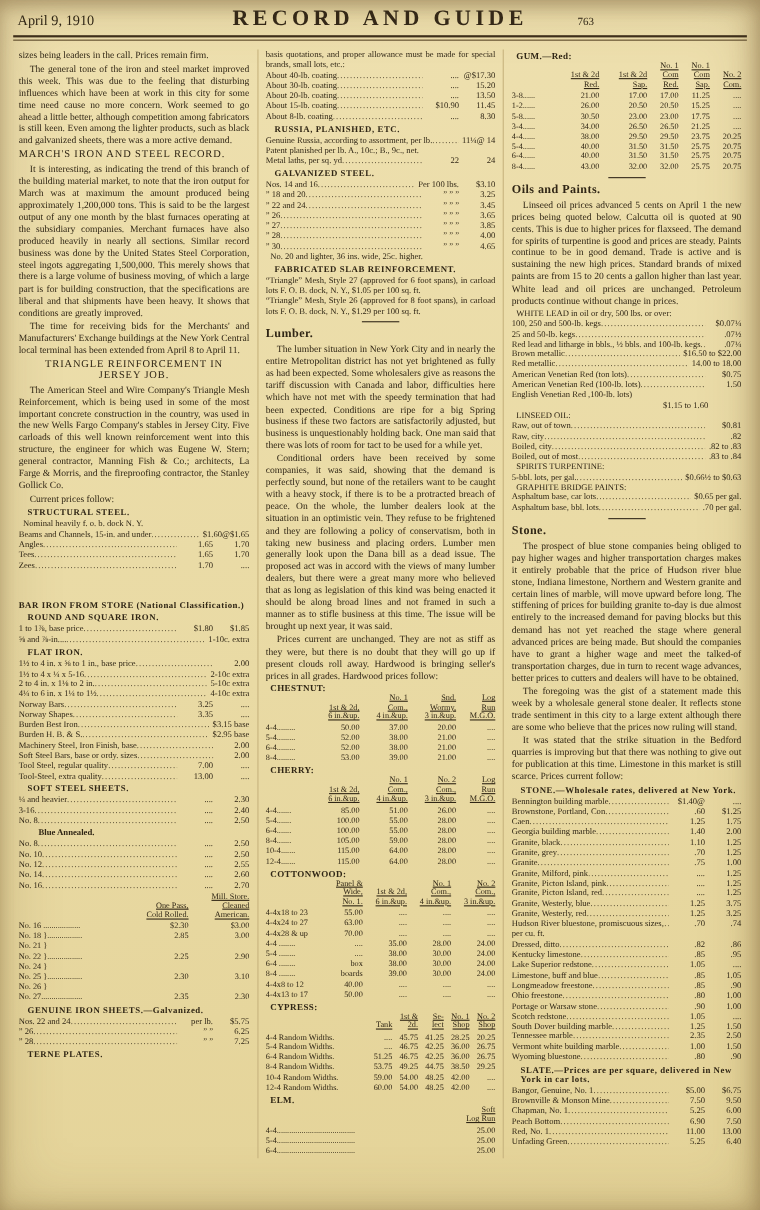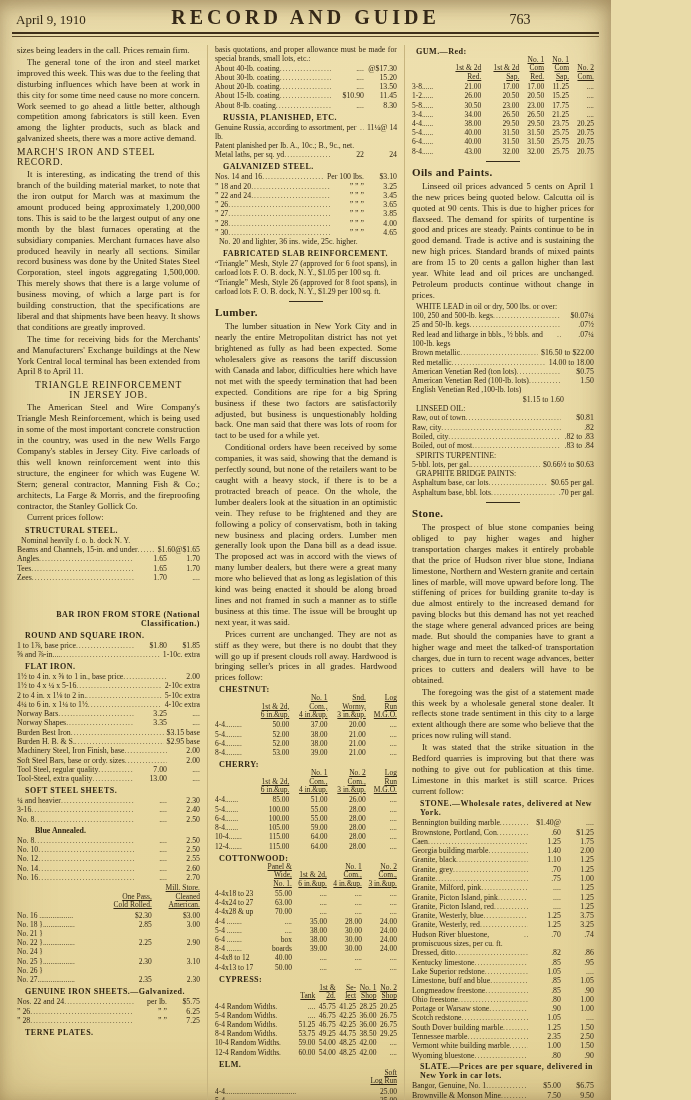--- a/index.html
+++ b/index.html
@@ -1,37 +1,37 @@
 <!DOCTYPE html>
 <html><head>
 <meta charset="utf-8">
 <style>
   html,body{margin:0;padding:0;background:#e9dba8;}
-  .page{width:611px;height:1100px;position:relative;overflow:hidden;
+  .page{width:691px;height:1100px;position:relative;overflow:hidden;
     background:linear-gradient(175deg,#eee0af 0%,#e9daa4 55%,#e4d398 100%);
     box-shadow:inset 0 0 55px rgba(115,85,35,.28), inset -8px 0 20px rgba(105,75,35,.22), inset 0 6px 14px rgba(90,65,30,.25);
     font-family:"Liberation Serif","DejaVu Serif",serif;color:#302615;}
   header.masthead{display:flex;align-items:baseline;padding:6px 16px 2px;}
   .mdate{width:150px;font-size:13px;}
   .mtitle{flex:1;text-align:center;font-size:20px;font-weight:bold;letter-spacing:4px;color:#342817;margin:0;}
-  .mpage{width:150px;text-align:center;font-size:14px;}
+  .mpage{width:150px;text-align:left;font-size:10px;}
   .hrule{margin:1px 12px 6px;height:2px;border-top:2px solid #3e2f1a;border-bottom:1px solid #5a4828;}
   .columns{display:flex;padding:2px 10px 0;}
   .col{width:33.33%;padding:0 7px;box-sizing:border-box;}
   .col + .col{border-left:1px solid #c7b47e;}
   p.p{font-size:8.7px;line-height:10.9px;text-align:justify;margin:0 0 1px;}
   p.p.ind{text-indent:10px;}
   p.p.small{font-size:7.8px;line-height:9.3px;margin:0;}
   .h{font-size:9.5px;letter-spacing:.8px;margin:3px 0 2px;}
   .h.hc{text-align:center;padding:0 14px;}
   .sectwrap{margin:2px 0 3px;}
   .sect-rule{width:34px;border-top:1px solid #33291a;margin:5px auto 4px;}
   .sect{text-align:left;font-weight:bold;font-size:11px;letter-spacing:.4px;}
   .sub{font-size:8px;font-weight:bold;letter-spacing:.5px;margin:2.5px 0 1px;padding-left:8px;}
-  .subc{text-align:right;padding-left:0;margin-top:28px;}
+  .subc{text-align:left;padding-left:0;margin-top:28px;}
   .sub2{font-size:7.9px;font-weight:bold;padding-left:18px;margin:2px 0 1px;}
   .note{font-size:7.8px;line-height:9.3px;padding-left:4px;}
   .pl{display:flex;align-items:baseline;font-size:7.8px;line-height:9.3px;}
   .pl .lbl{white-space:normal;}
   .pl .dots{flex:1;overflow:hidden;min-width:4px;white-space:nowrap;}
   .pl .dots::after{content:"........................................................................";letter-spacing:1px;opacity:.85;}
   .pl .val{text-align:right;min-width:30px;white-space:nowrap;padding-left:3px;}
   .prv{text-align:right;font-size:7.8px;line-height:9.3px;padding-right:30px;}
   .tblwrap{margin:2px 0 3px;}
   .tbl-title{font-size:8.2px;font-weight:bold;letter-spacing:.4px;padding-left:4px;}

